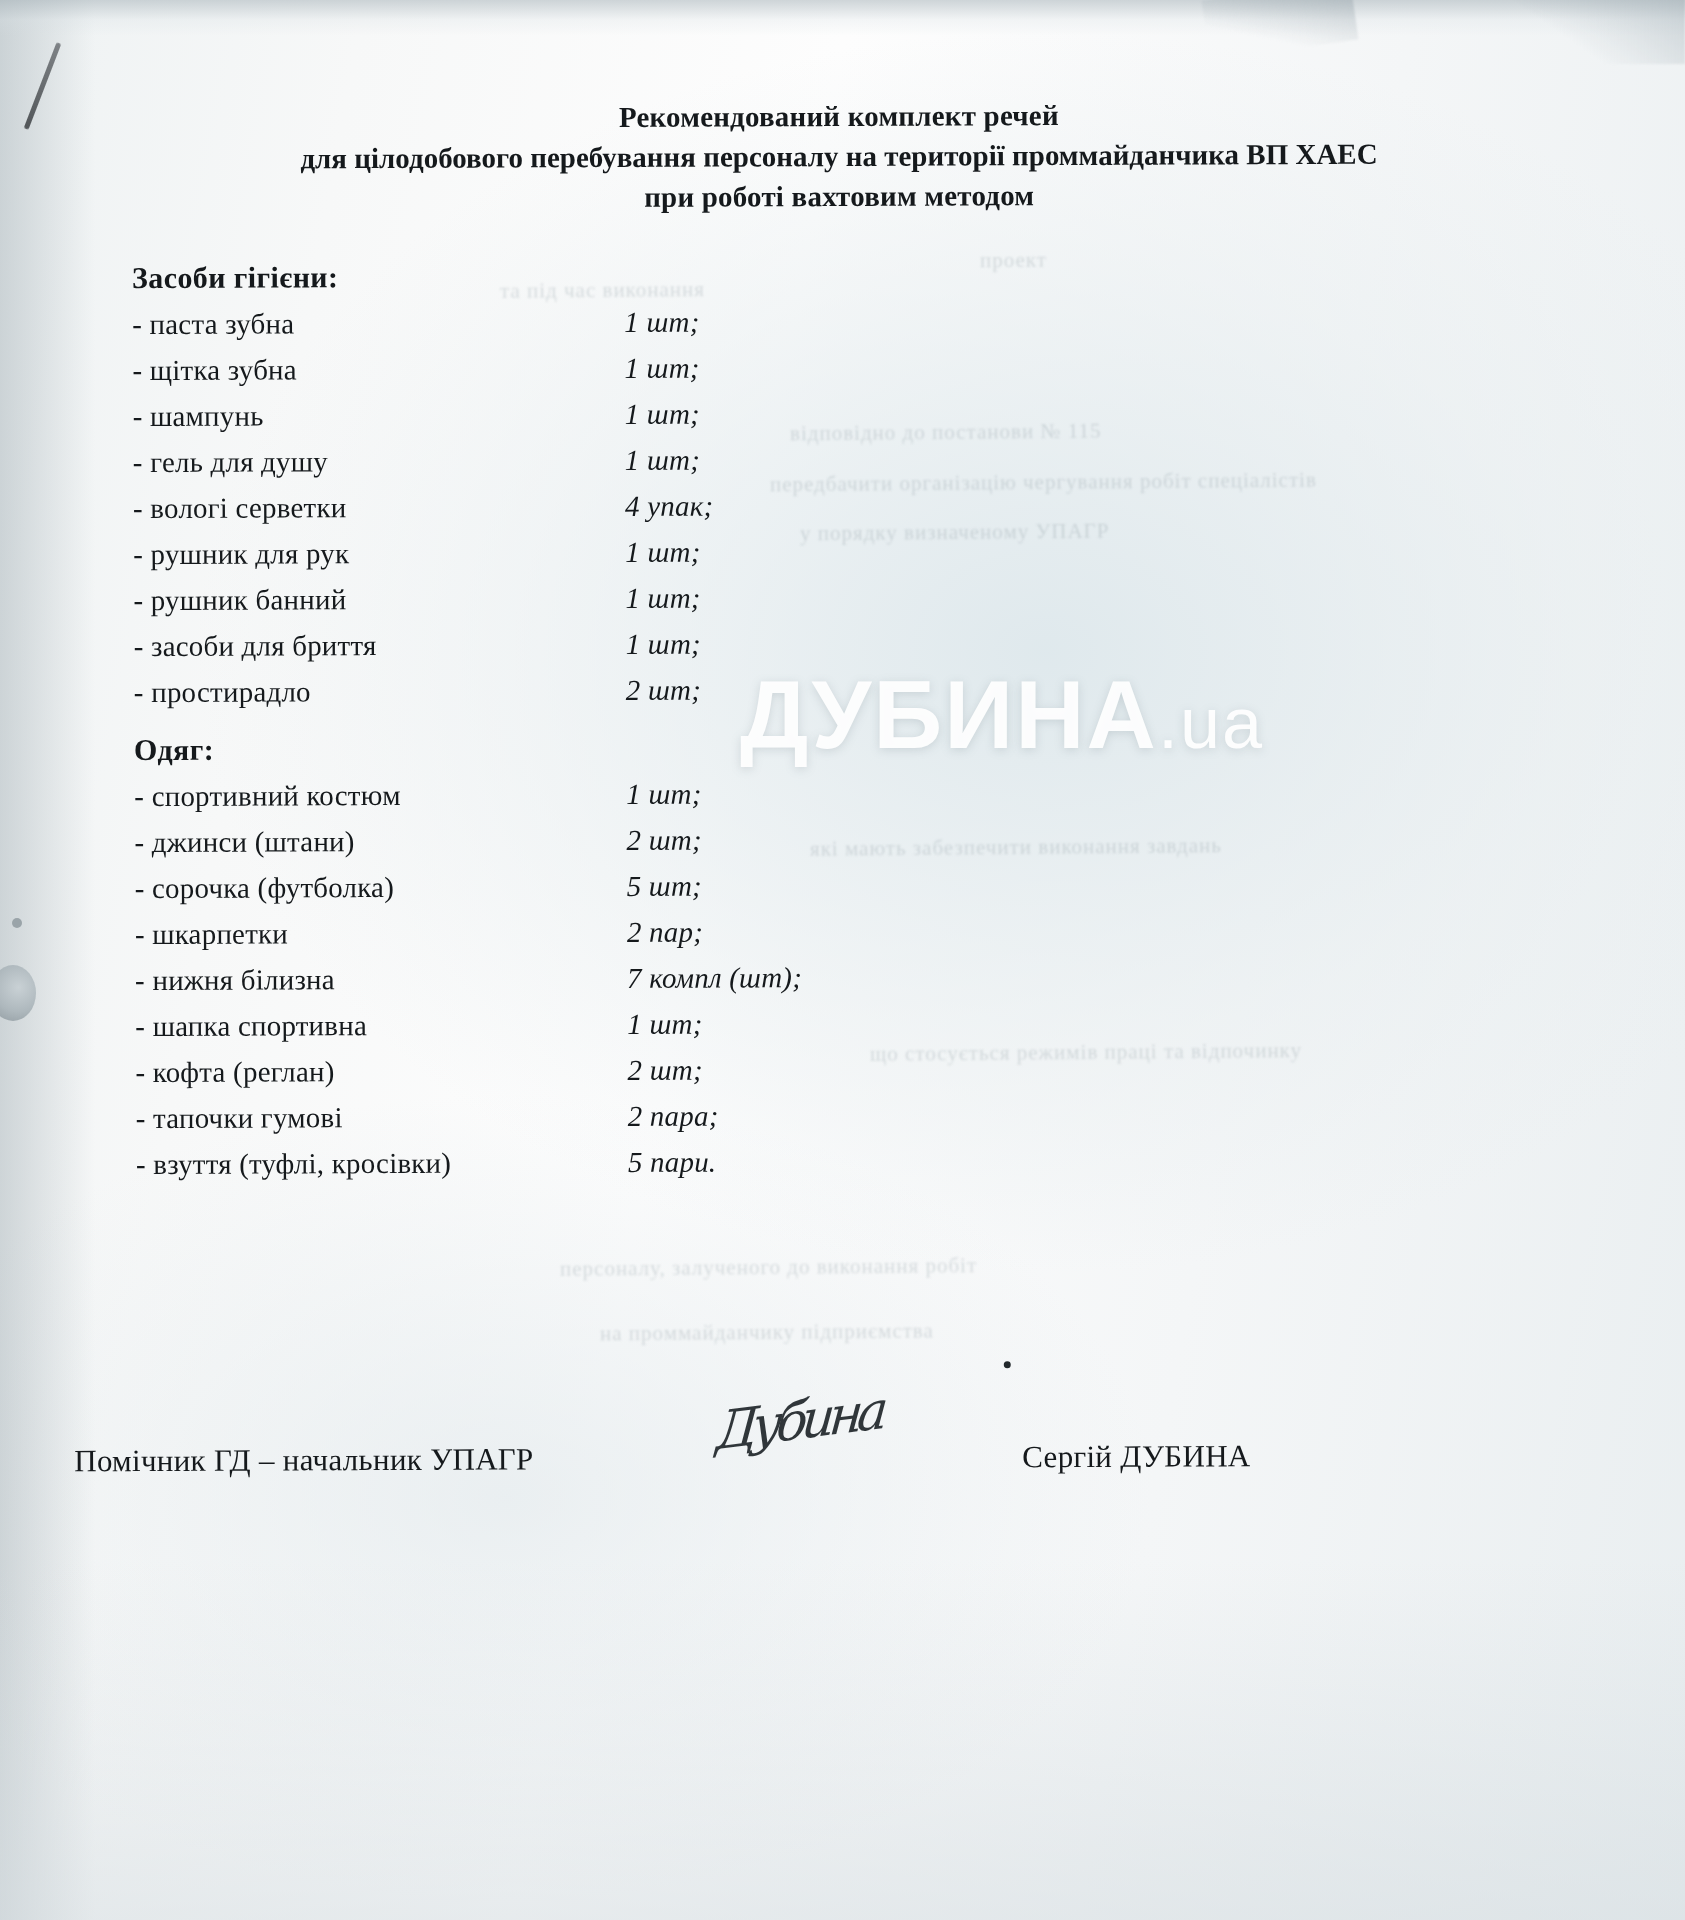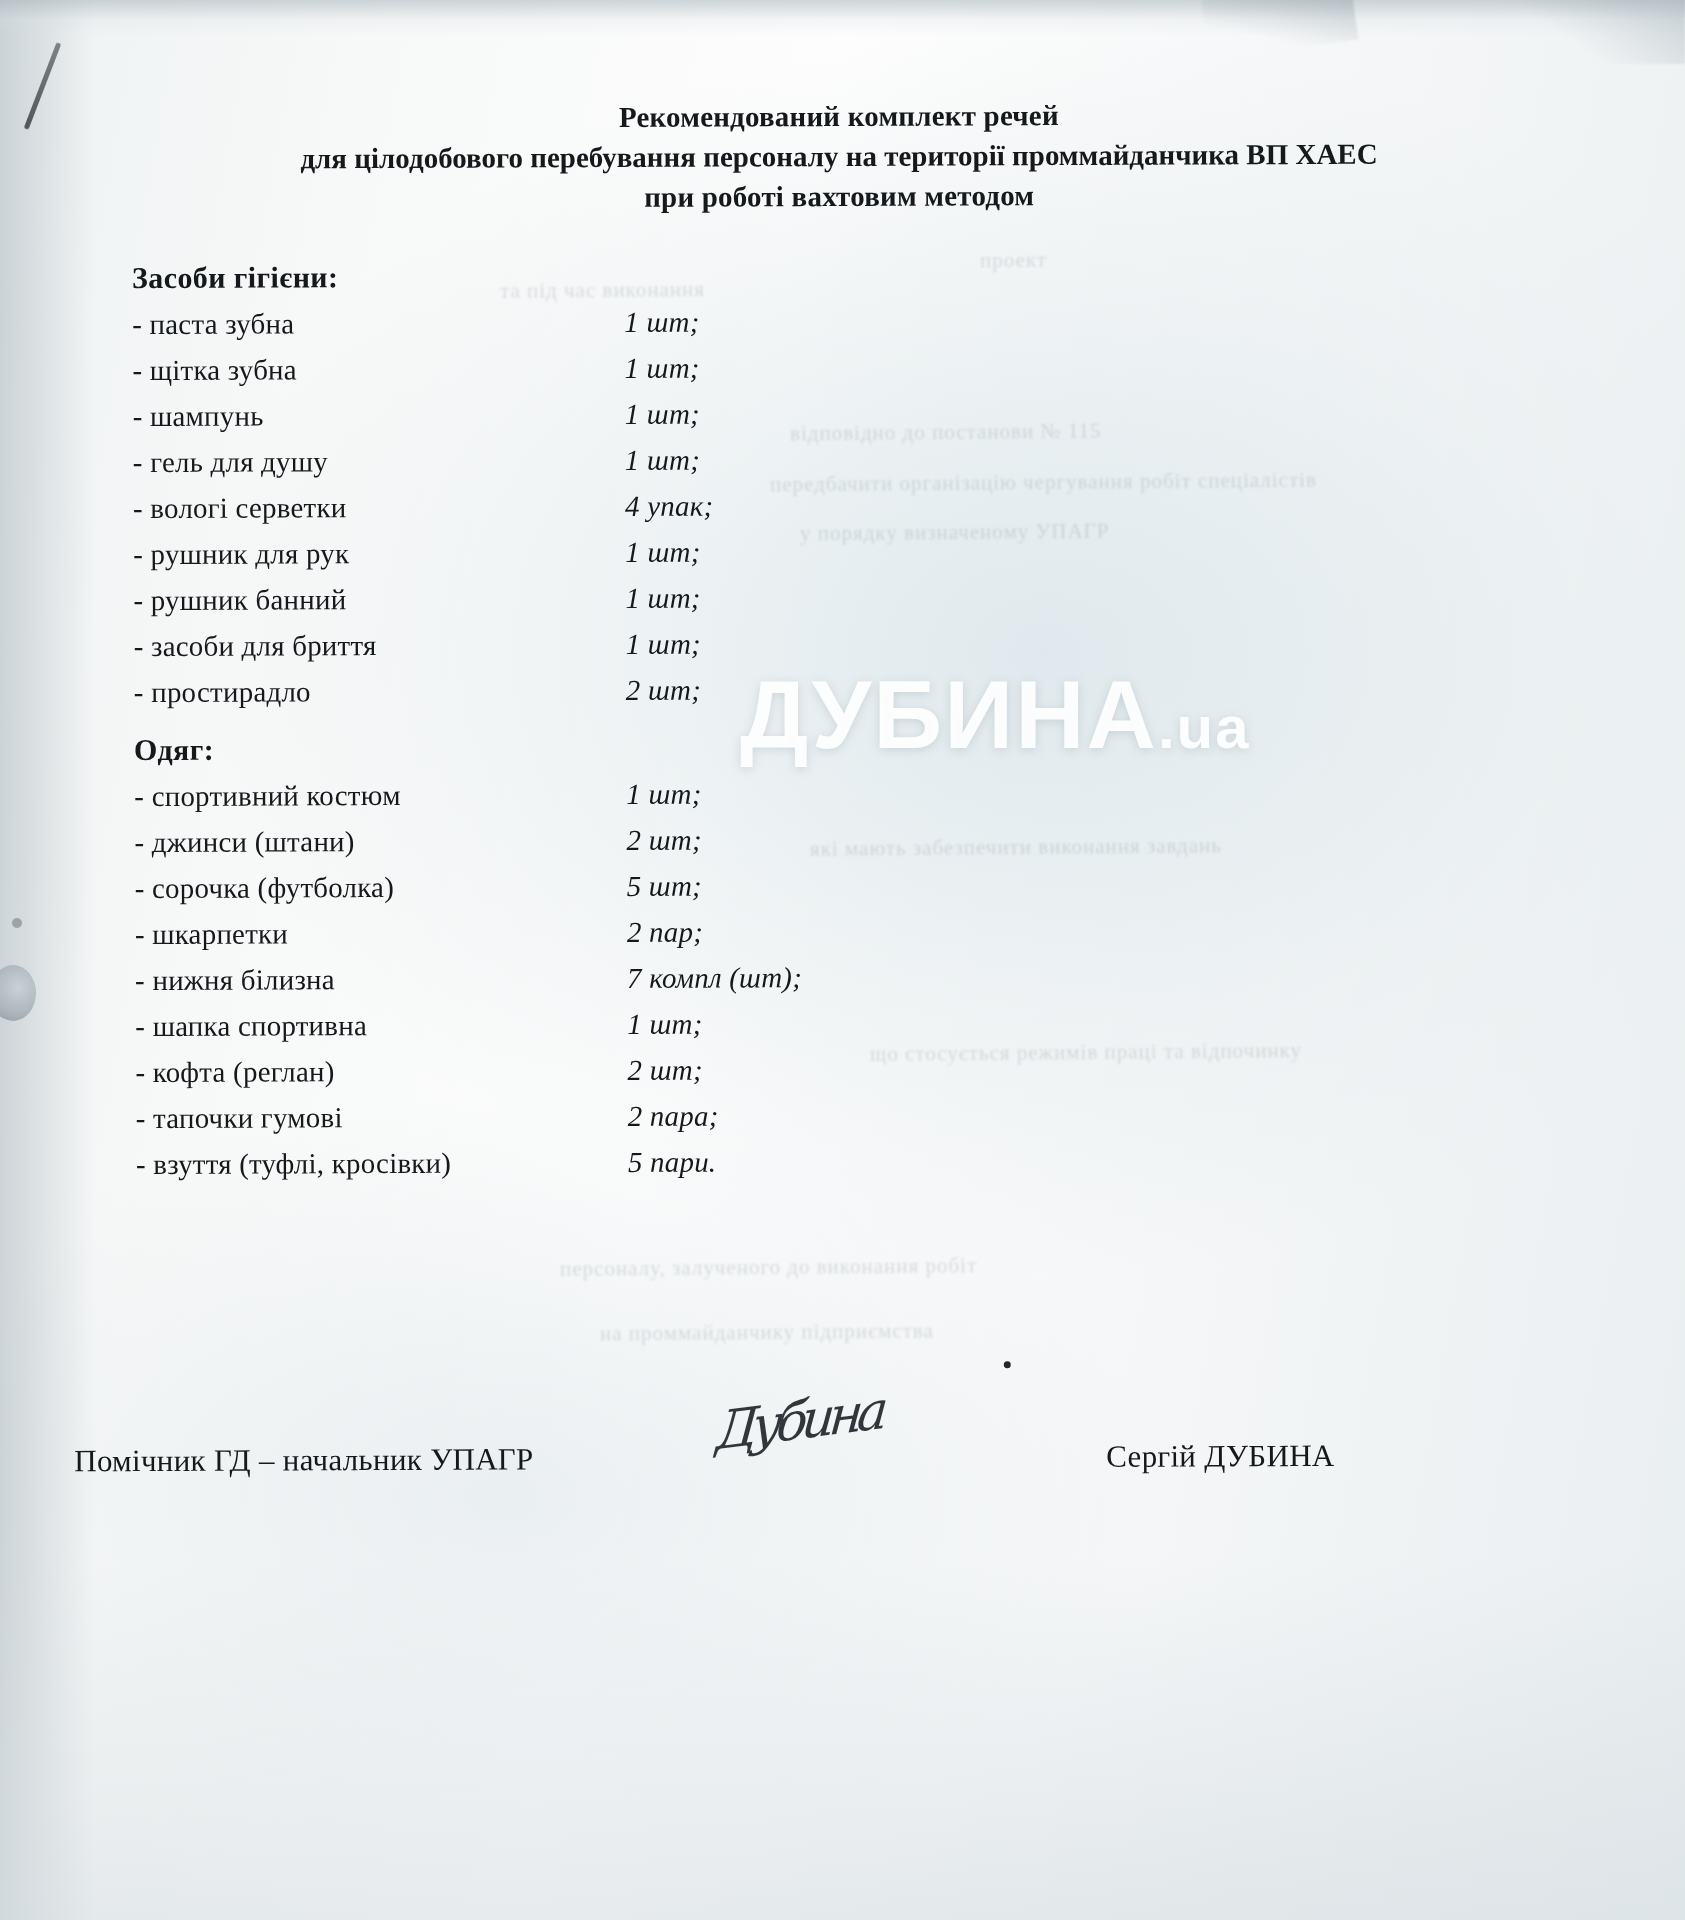--- a/index.html
+++ b/index.html
@@ -148,21 +148,21 @@
 
   .signature-line {
     position: absolute;
     left: 72px;
     top: 1440px;
     width: 1400px;
     font-size: 31px;
     letter-spacing: .3px;
   }
   .sig-role { position: absolute; left: 0; top: 0; white-space: nowrap; }
-  .sig-person { position: absolute; left: 1032px; top: 0; white-space: nowrap; }
+  .sig-person { position: absolute; left: 948px; top: 0; white-space: nowrap; }
   .sig-scribble {
     position: absolute;
     left: 640px; top: -60px;
     width: 340px; height: 90px;
     font-family: "DejaVu Serif", serif;
     font-style: italic;
     font-size: 52px;
     color: #1c2226;
     transform: rotate(-7deg) skewX(-12deg);
     opacity: .9;
@@ -184,22 +184,22 @@
     top: 660px;
     font-family: "Liberation Sans", sans-serif;
     font-weight: bold;
     font-size: 96px;
     color: rgba(255,255,255,0.93);
     letter-spacing: 2px;
     white-space: nowrap;
     text-shadow: 0 2px 10px rgba(120,135,142,0.25);
   }
   .watermark .ua {
-    font-size: 60px;
-    font-weight: bold;
+    font-size: 72px;
+    font-weight: normal;
   }
 </style>
 </head>
 <body>
 
 <div class="page-photo"></div>
 <div class="left-shadow"></div>
 <div class="bottom-shade"></div>
 <div class="top-edge"></div>
 <div class="corner-fold"></div>

